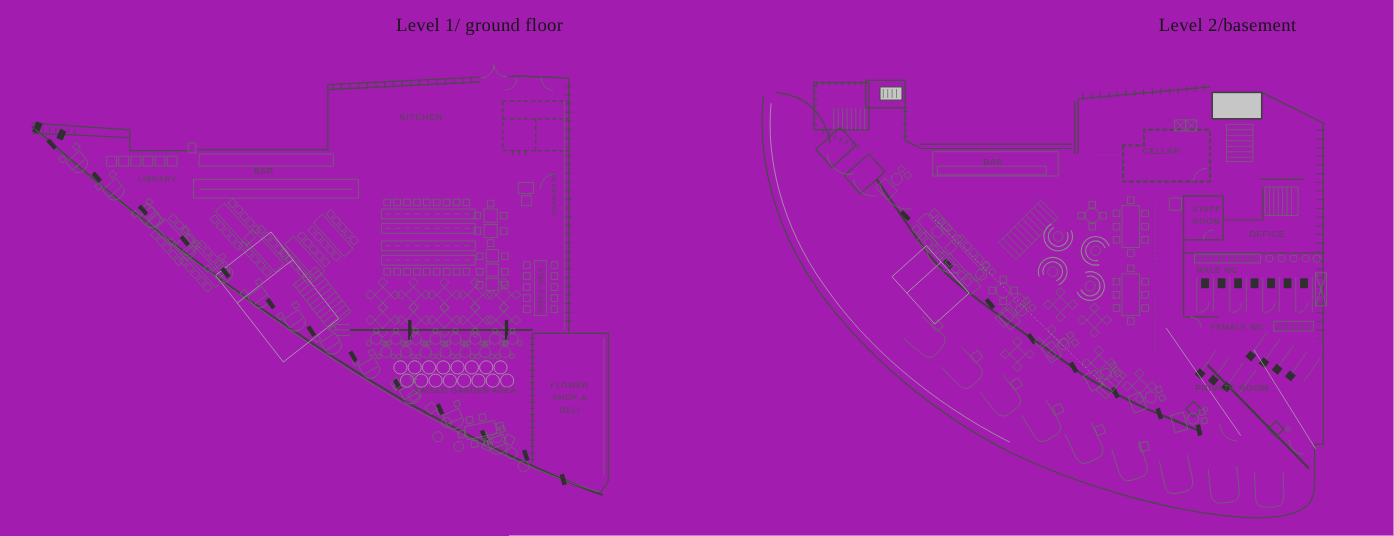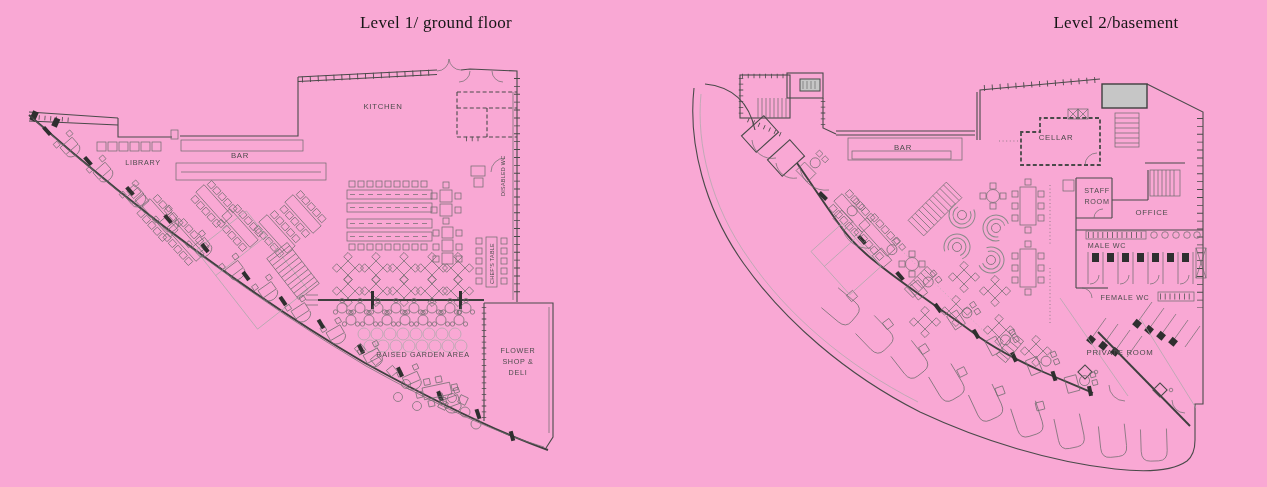--- a/index.html
+++ b/index.html
@@ -1,16 +1,16 @@
 <!DOCTYPE html>
 <html><head>
 <meta charset="utf-8">
 <style>
   html,body{margin:0;padding:0;background:#fff;}
-  .stage{position:relative;width:1267px;height:487px;background:#f9a8d4;overflow:hidden;font-family:"Liberation Sans",sans-serif;}
+  .stage{position:relative;width:1267px;height:487px;background:#a21caf;overflow:hidden;font-family:"Liberation Sans",sans-serif;}
   svg{display:block;}
   .w  {fill:none;stroke:#4a4a4a;stroke-width:1.1;stroke-linejoin:miter;}
   .w2 {fill:none;stroke:#3f3f3f;stroke-width:1.9;}
   .t  {fill:none;stroke:#6b6b6b;stroke-width:0.7;}
   .lt {fill:none;stroke:#a9a9a9;stroke-width:0.7;}
   .dk {fill:#2f2f2f;stroke:none;}
   .dash{stroke-dasharray:4 2.4;}
   .dot {stroke-dasharray:1 2.6;}
   .bat {fill:none;stroke:#4a4a4a;stroke-width:6;stroke-dasharray:0.9 7;}
   .bats{fill:none;stroke:#4a4a4a;stroke-width:4.5;stroke-dasharray:0.8 5;}

